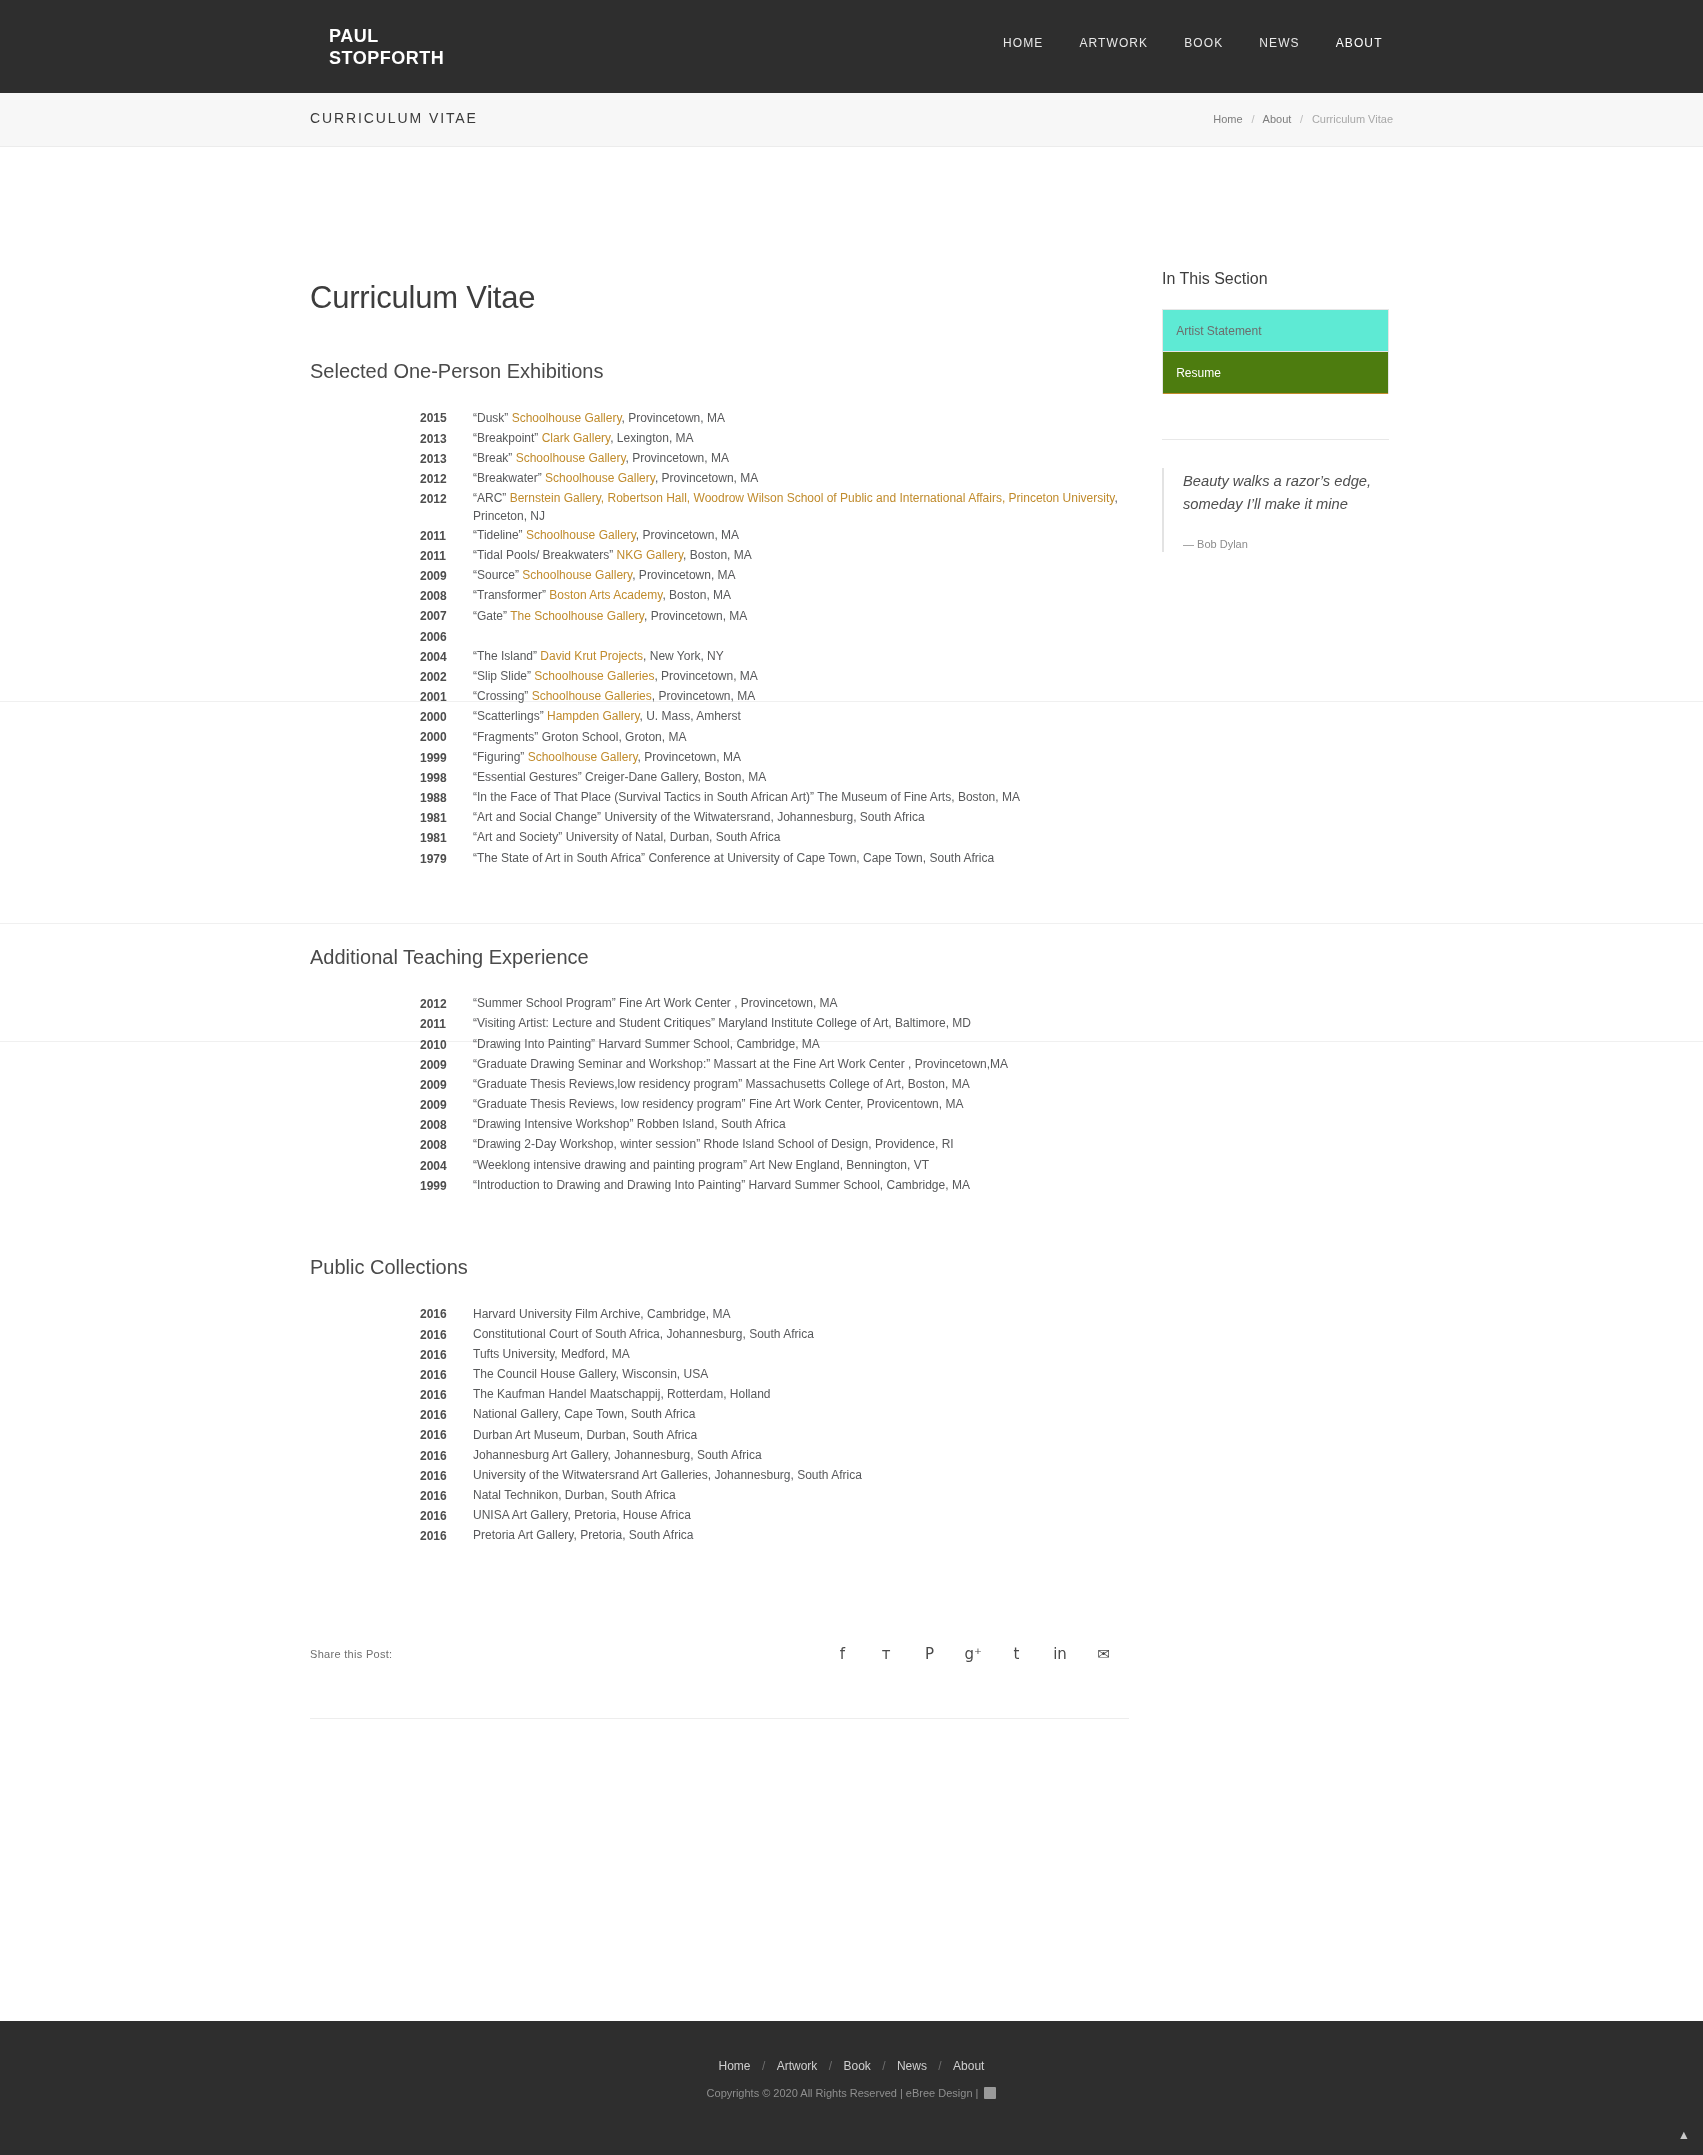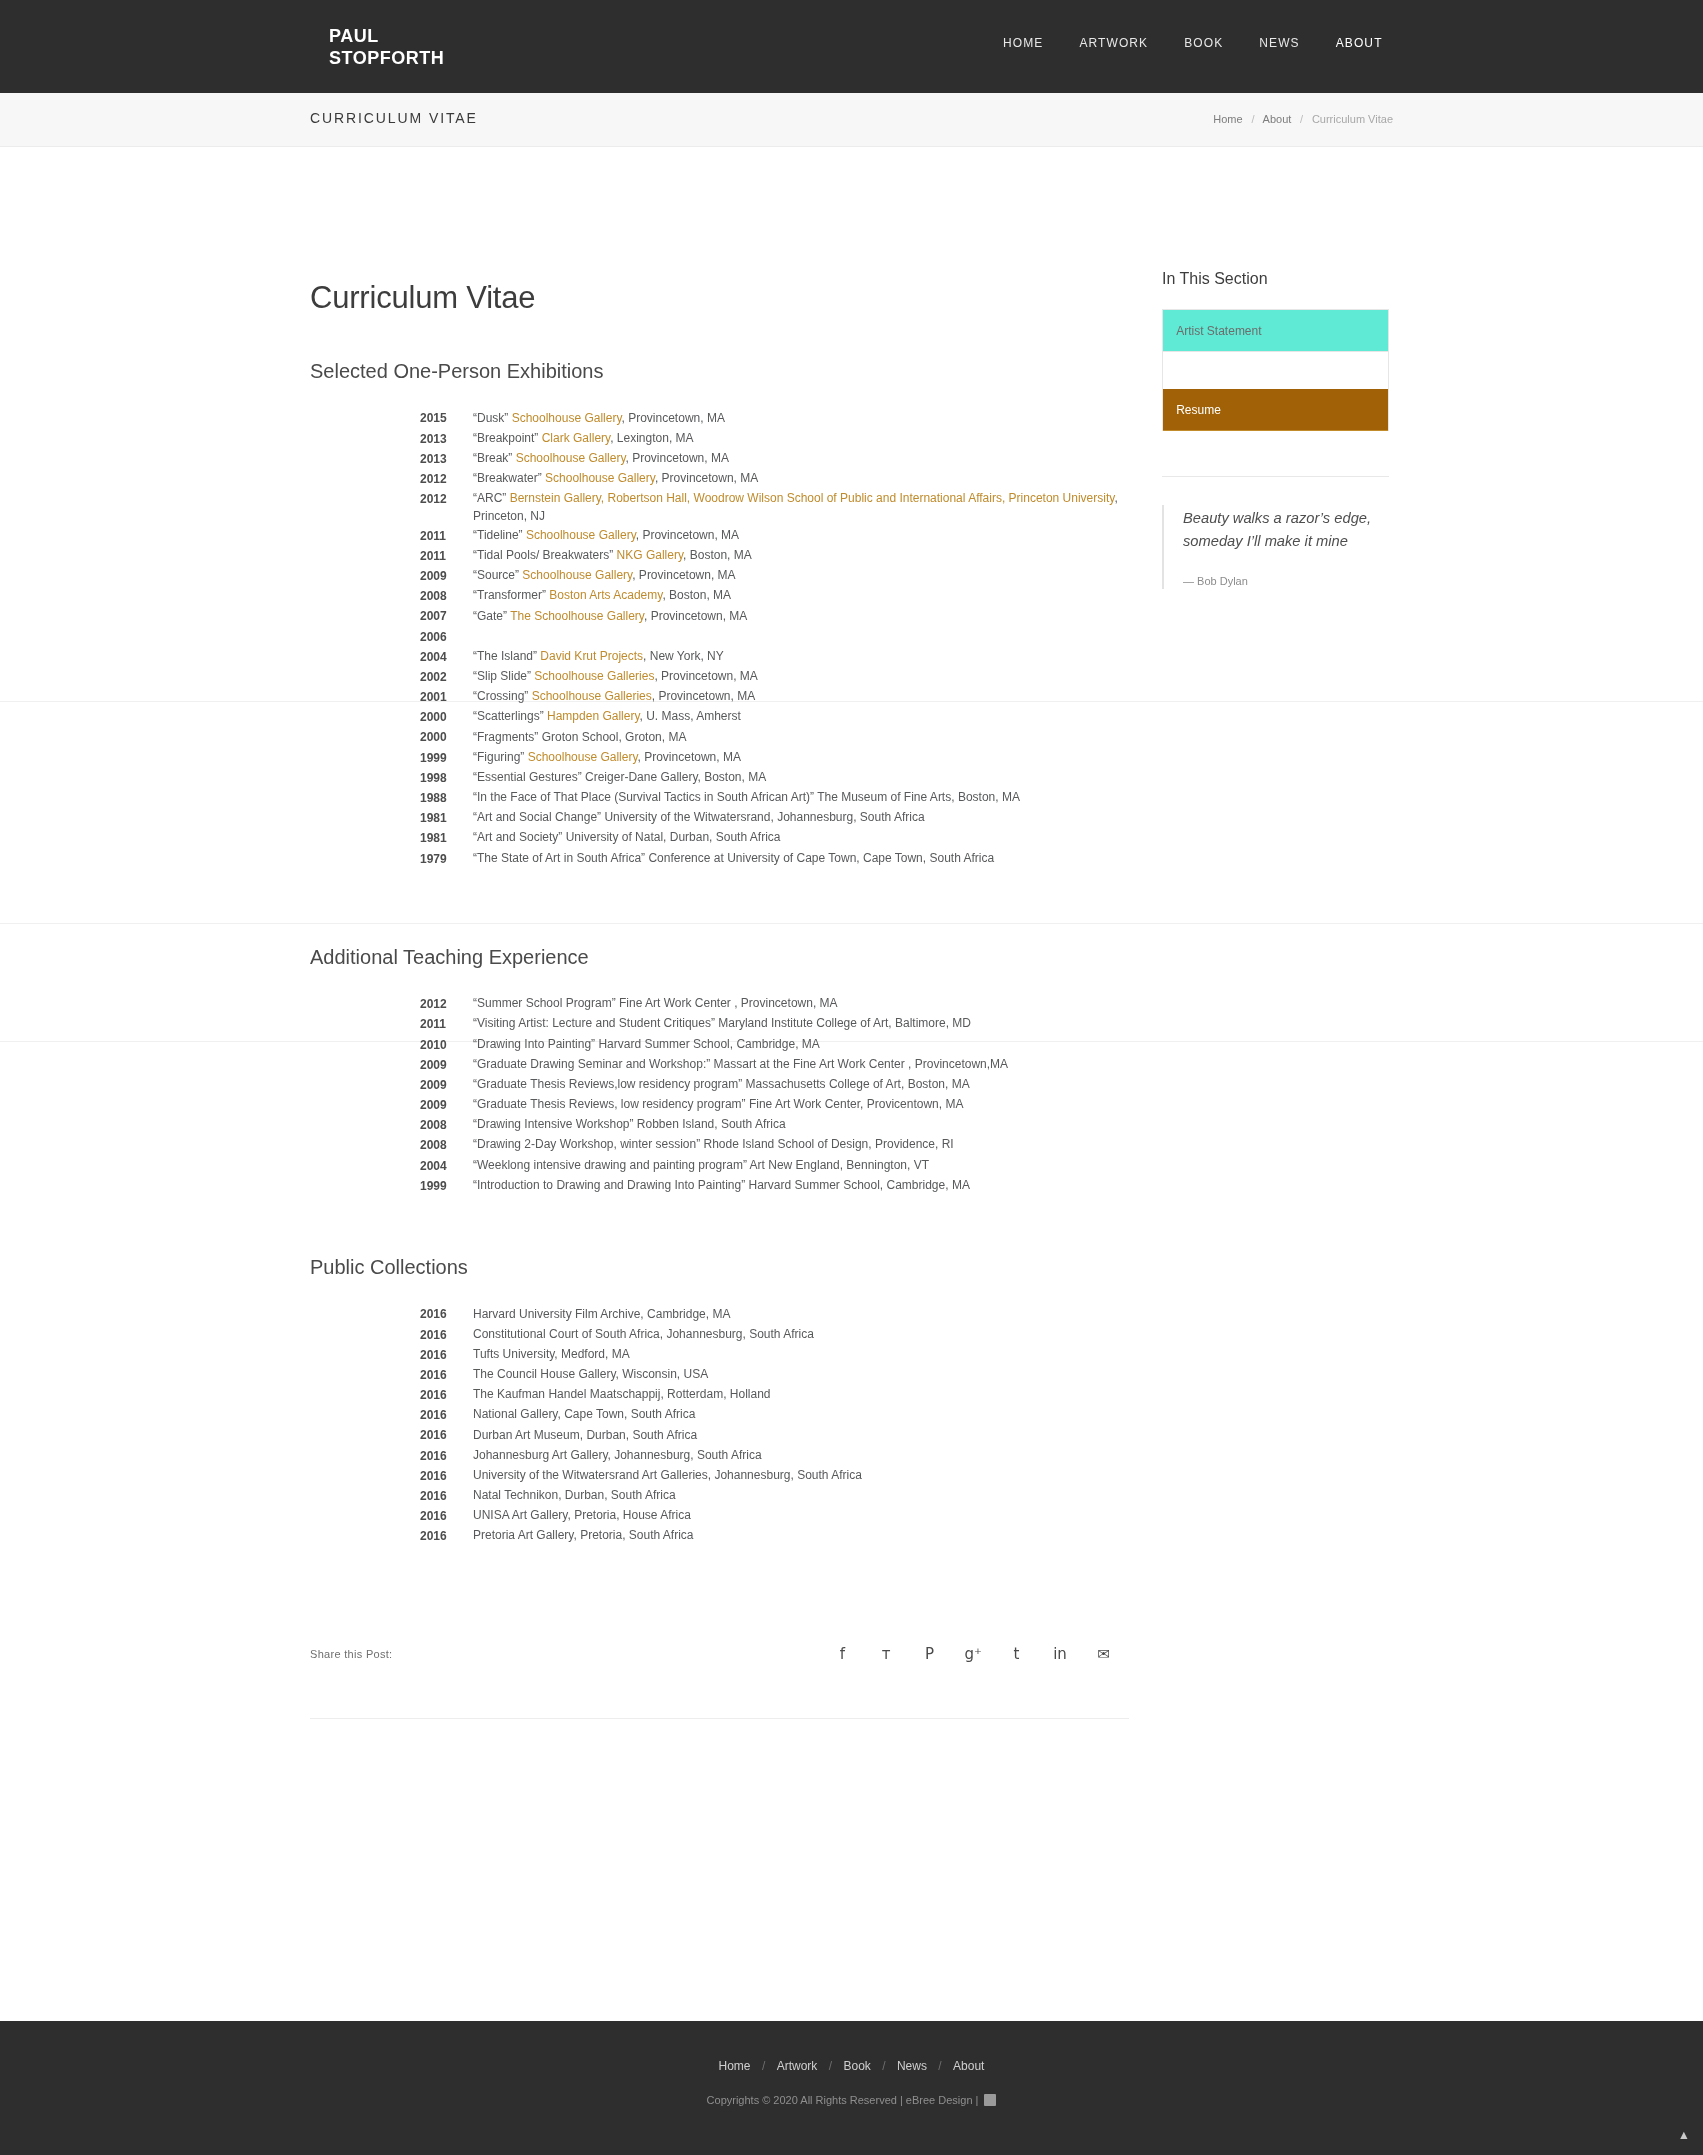--- a/index.html
+++ b/index.html
@@ -187,24 +187,23 @@
     height: 42px;
     display: flex;
     align-items: center;
     padding: 0 13.2px;
     font-size: 12px;
     color: #6d6d6d;
     border-bottom: 0.9px solid #e6e6e6;
     background: #5eead4;
   }
   .side-item.active {
-    background: #a16207;
+    background: #4d7c0f;
     color: #ffffff;
     border-bottom-color: #c28b2b;
-    margin-top: 37px;
   }
   .side-div {
     margin: 45px 0 0 0;
     border-top: 0.9px solid #e8e8e8;
     width: 227px;
   }
   .quote {
     margin-top: 28px;
     border-left: 2.8px solid #e3e3e3;
     padding: 1.9px 0 1.9px 19px;
@@ -233,21 +232,21 @@
   .footnav {
     display: flex;
     justify-content: center;
     align-items: center;
     gap: 0;
     font-size: 12px;
   }
   .footnav a { color: #cfcfcf; padding: 0 11.4px; }
   .footnav .sl { color: #6d6d6d; }
   .copy {
-    margin-top: 21px;
+    margin-top: 14px;
     font-size: 11px;
     color: #8f8f8f;
   }
   .copy .ico {
     display: inline-block;
     width: 12.3px; height: 12.3px;
     background: #9a9a9a;
     vertical-align: -1.9px;
     margin-left: 5.7px;
     border-radius: 0.9px;

